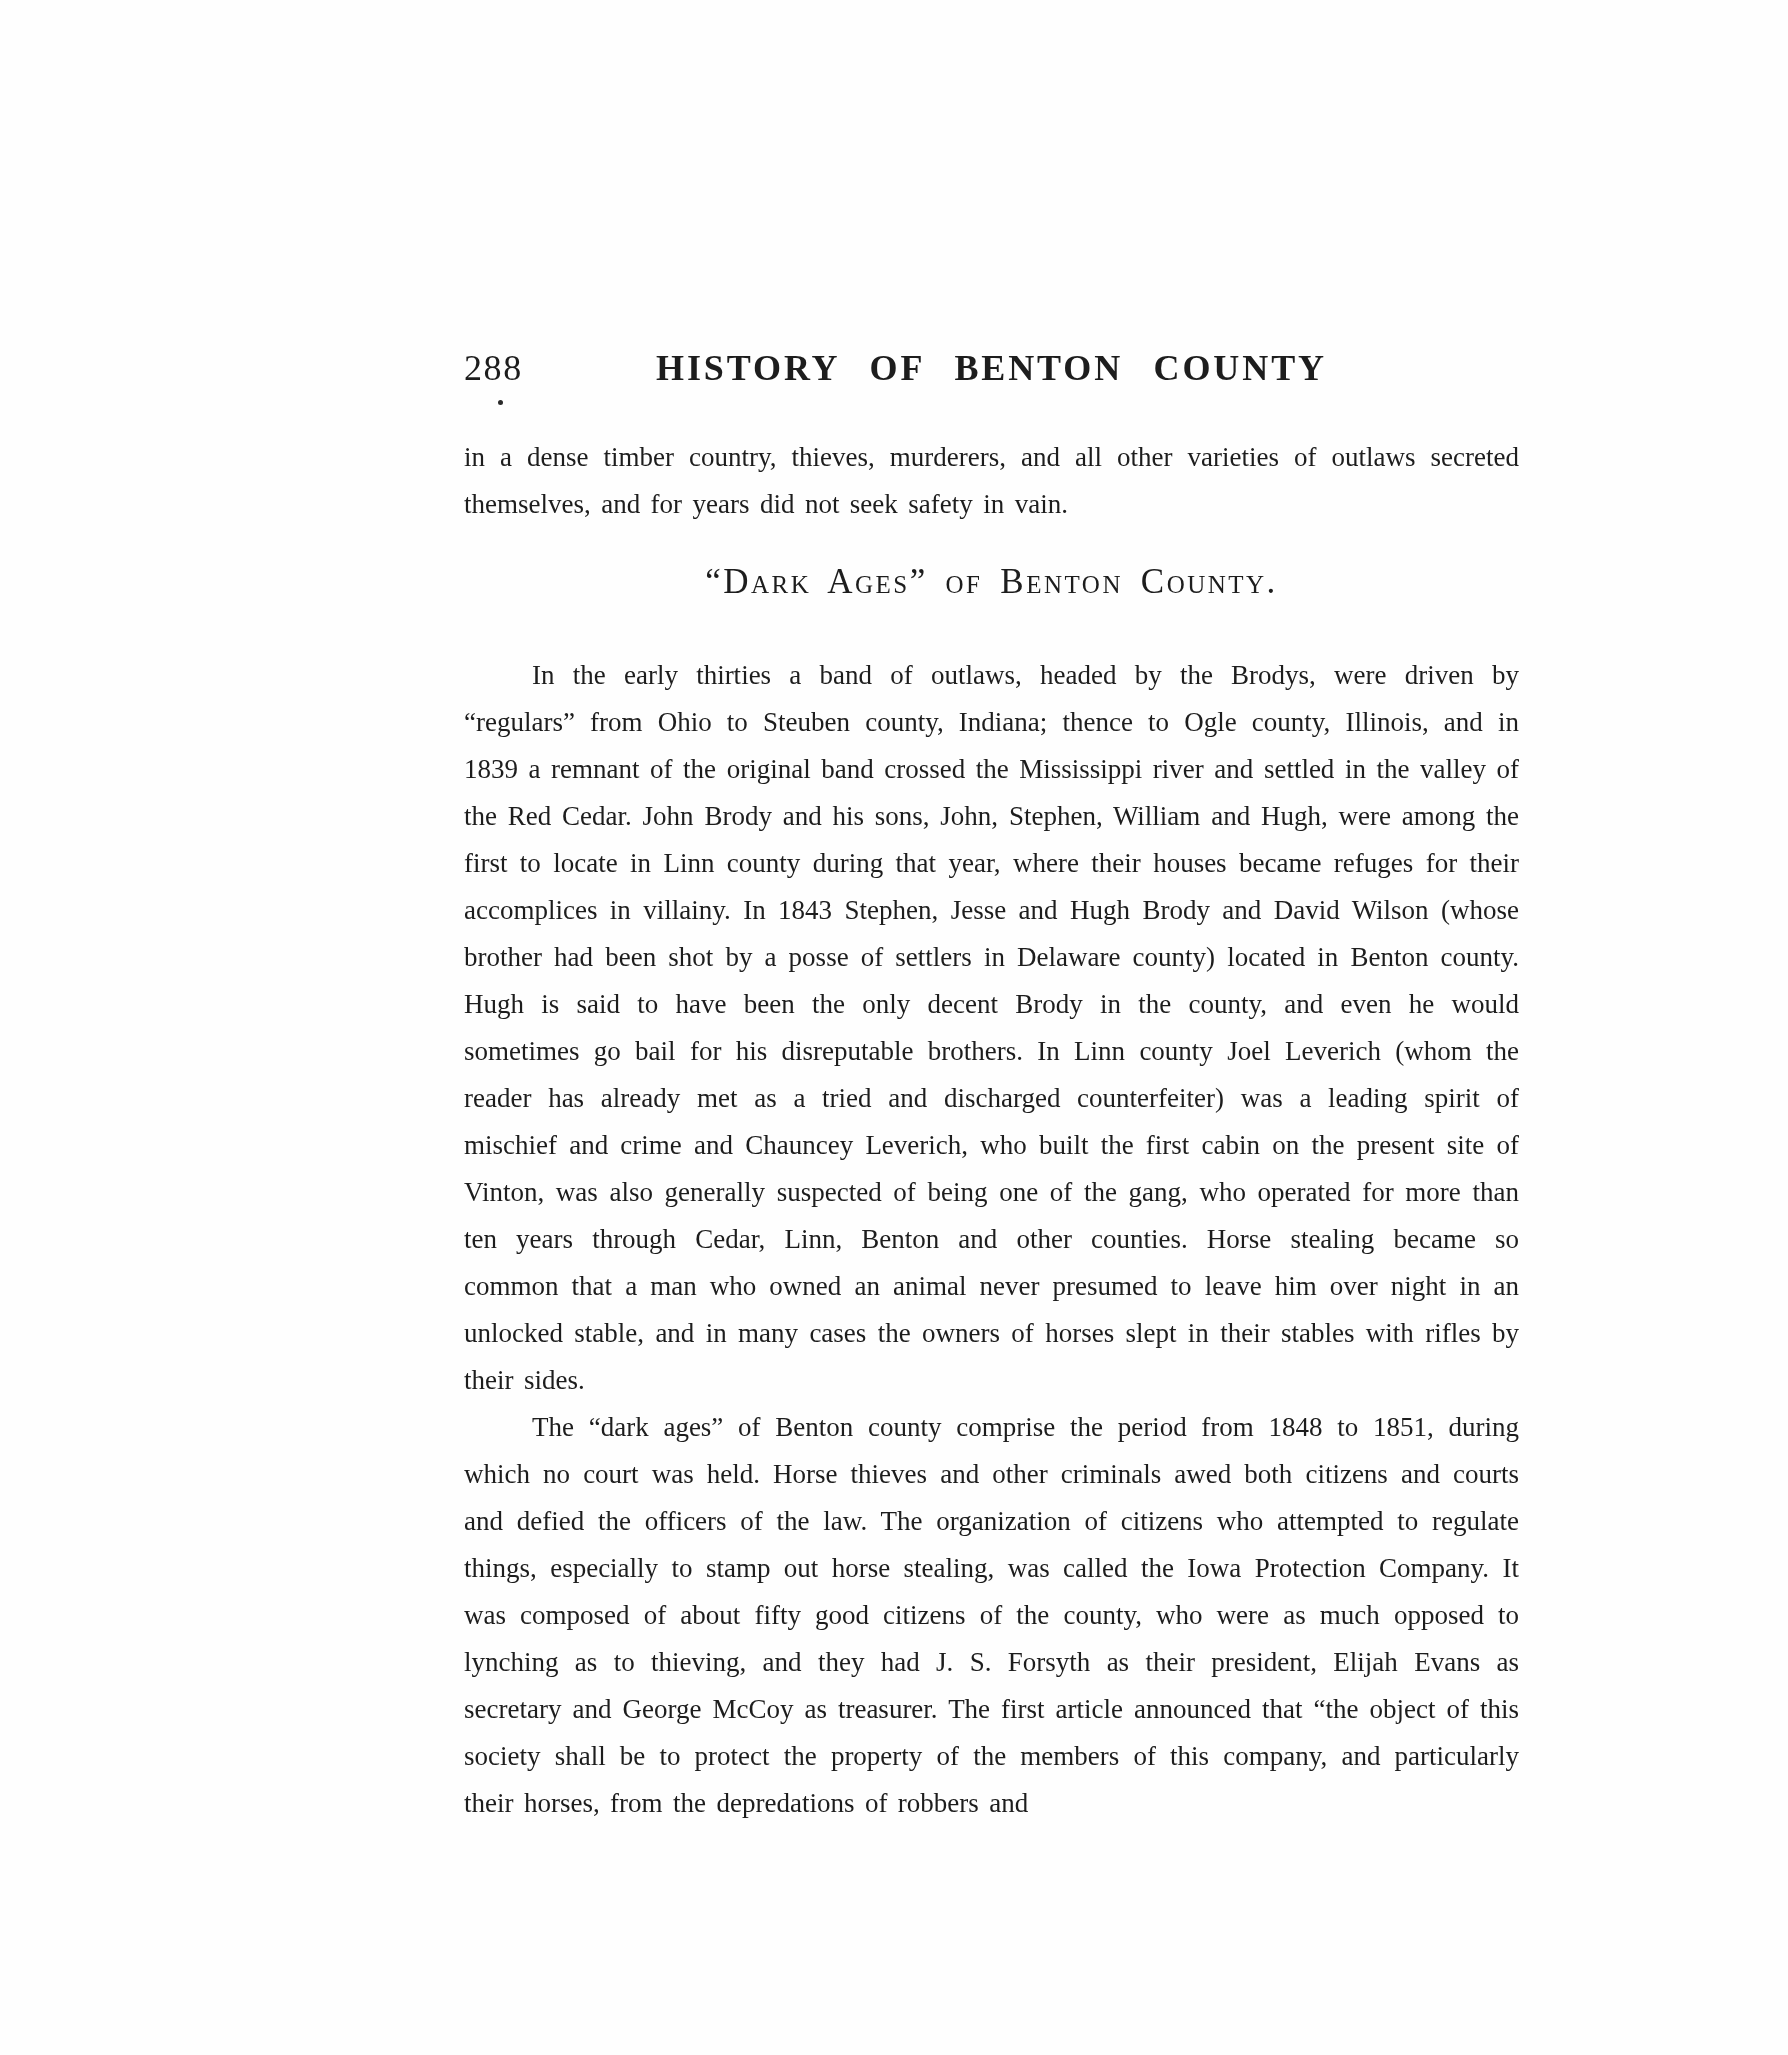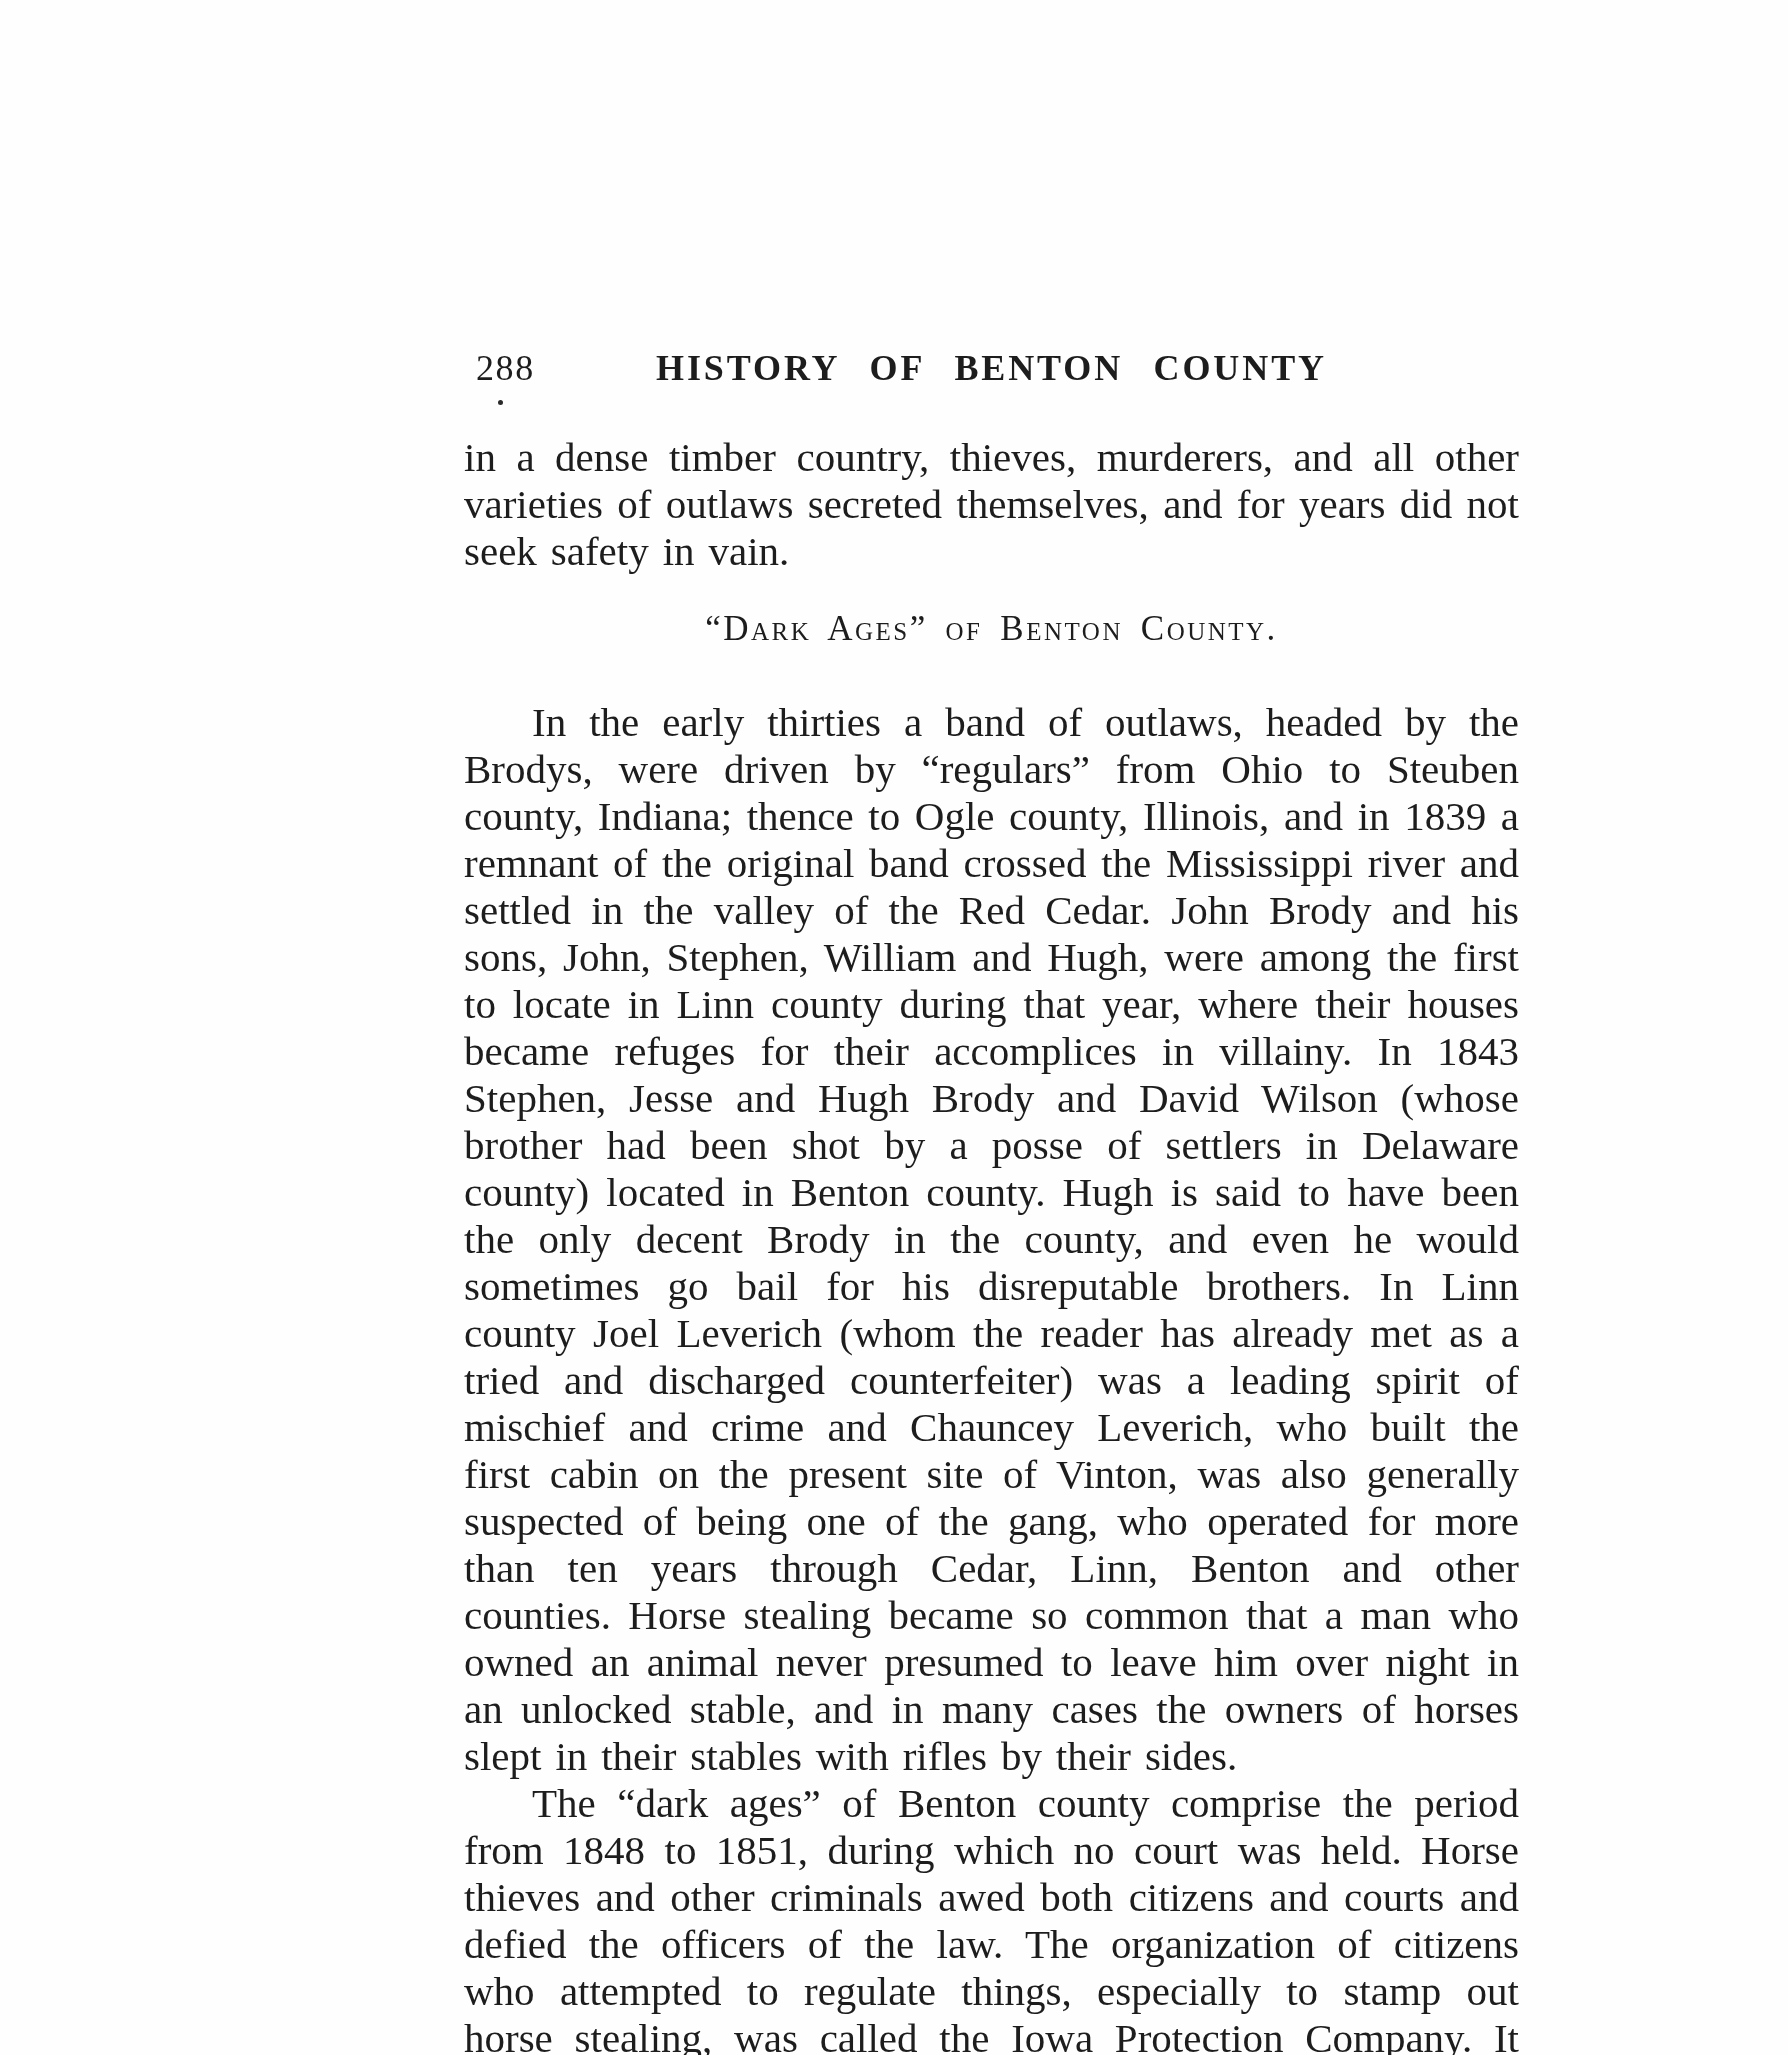--- a/index.html
+++ b/index.html
@@ -23,34 +23,34 @@
   }
   .running-head {
     position: relative;
     height: 49px;
     margin-bottom: 41px;
     font-size: 36px;
     line-height: 49px;
   }
   .page-num {
     position: absolute;
-    left: 12px;
+    left: 0;
     top: 0;
     letter-spacing: 1.6px;
     text-align: center;
   }
   .run-title {
     display: block;
     text-align: center;
     letter-spacing: 2.9px;
     word-spacing: 18.5px;
     font-weight: bold;
   }
   .body-para {
-    font-size: 41px;
+    font-size: 27px;
     line-height: 47px;
     text-align: justify;
     margin: 0;
     word-spacing: 3.7px;
   }
   .body-para.indent {
     text-indent: 68px;
   }
   .section-heading {
     font-size: 35px;

